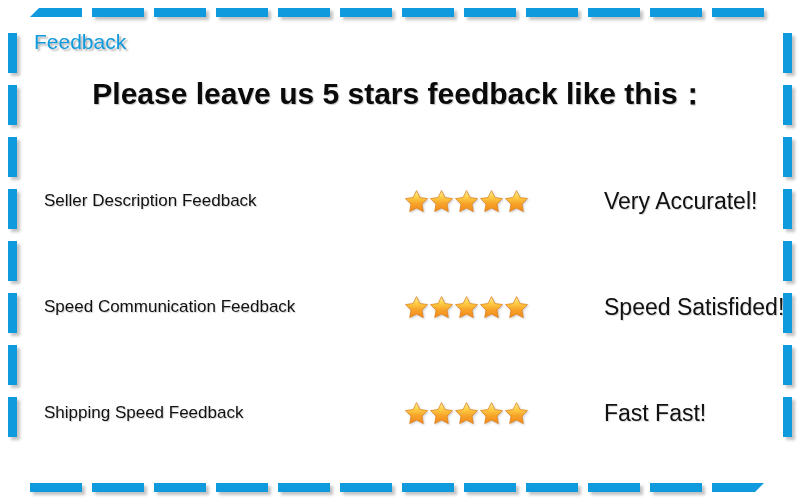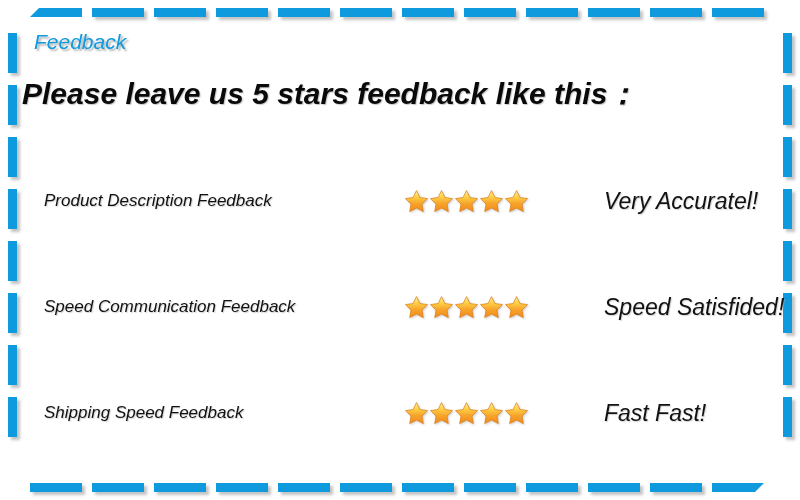--- a/index.html
+++ b/index.html
@@ -13,21 +13,20 @@
     font-family: "Liberation Sans", sans-serif;
     overflow: hidden;
   }
 
   .banner {
     position: relative;
     width: 800px;
     height: 500px;
     background: #ffffff;
     box-sizing: border-box;
-    font-style: italic;
   }
 
   
   .dash {
     position: absolute;
     background: #0f9ade;
     box-shadow: 3px 3px 3px rgba(120,120,120,0.45);
   }
   .dash.h { height: 9px; }
   .dash.v { width: 9px; }
@@ -58,20 +57,21 @@
     text-shadow: 2px 2px 2px rgba(150,150,150,0.75);
     letter-spacing: 0px;
     white-space: nowrap;
   }
 
   .headline {
     position: absolute;
     left: 0;
     right: 0;
     top: 56px;
+    text-align: center;
     font-size: 30px;
     font-weight: 700;
     color: #0a0a0a;
     text-shadow: 1px 1px 1px rgba(160,160,160,0.6);
     white-space: nowrap;
   }
 
   .rows {
     position: absolute;
     left: 0;
@@ -169,21 +169,21 @@
 
   <div class="content">
 
     <div class="section-label">Feedback</div>
 
     <div class="headline">Please leave us 5 stars feedback like this：</div>
 
     <div class="rows">
 
       <div class="row">
-        <div class="row-label">Product Description Feedback</div>
+        <div class="row-label">Seller Description Feedback</div>
         <div class="row-stars">
             <svg class="star" viewBox="0 0 25 25">
               <defs>
                 <linearGradient id="sg0_0" x1="0" y1="0" x2="0" y2="1">
                   <stop offset="0%" stop-color="#fff3b0"></stop>
                   <stop offset="28%" stop-color="#fdd44a"></stop>
                   <stop offset="62%" stop-color="#f7a32a"></stop>
                   <stop offset="100%" stop-color="#f08a1c"></stop>
                 </linearGradient>
               </defs>

